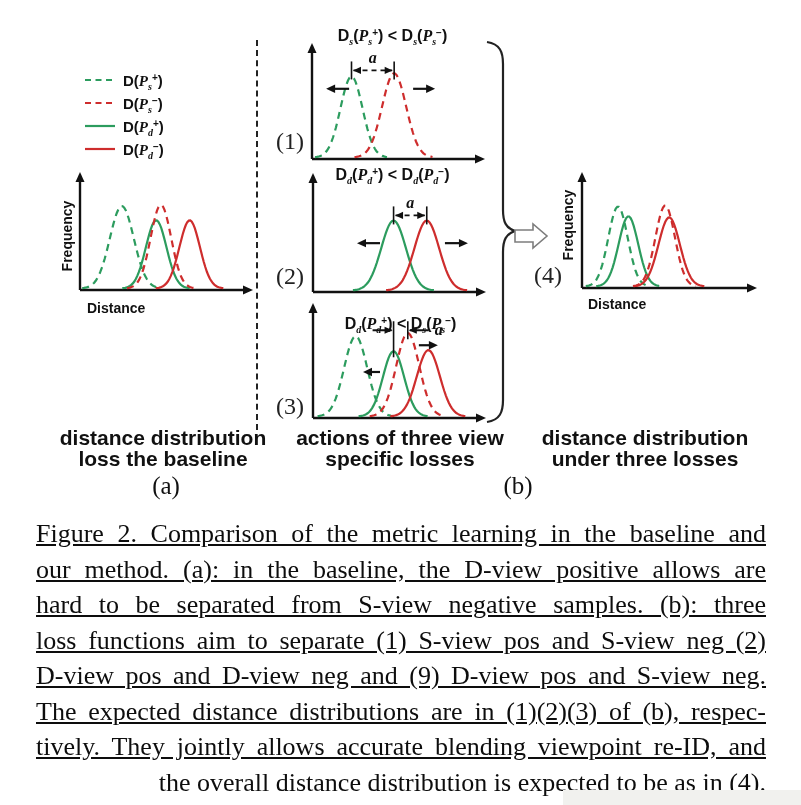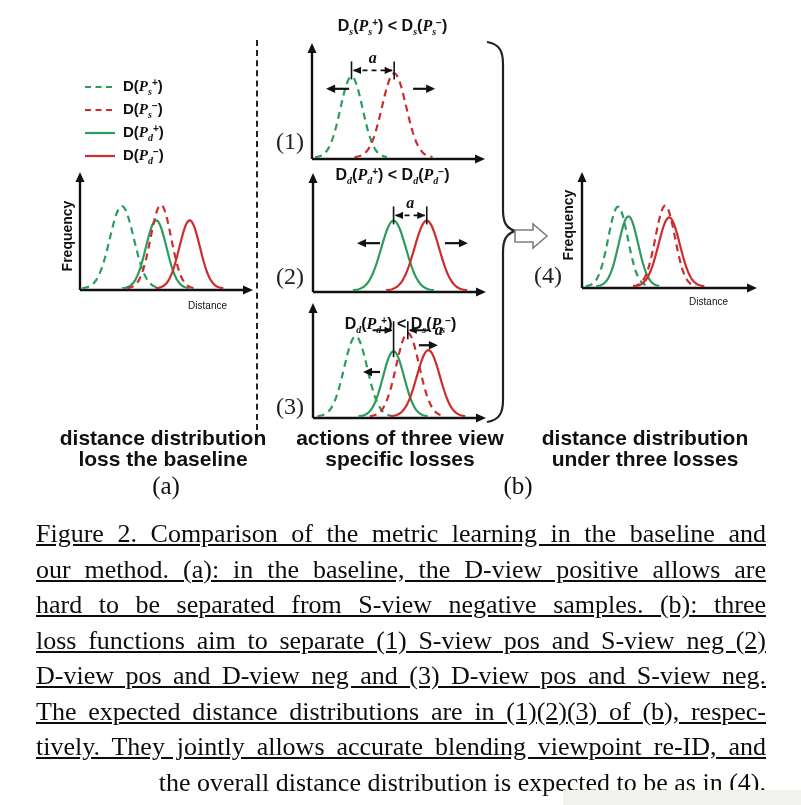--- a/index.html
+++ b/index.html
@@ -2,33 +2,33 @@
 <html><head>
 <meta charset="utf-8">
 <style>
   html,body{margin:0;padding:0;background:#ffffff;}
   .page{position:relative;width:801px;height:805px;background:#fff;overflow:hidden;
         font-family:"Liberation Sans",sans-serif;color:#111;}
   .abs{position:absolute;}
   svg{display:block;overflow:visible;}
   
   .legend{position:absolute;left:84px;top:72px;}
-  .legend-row{display:flex;align-items:flex-end;height:23px;}
+  .legend-row{display:flex;align-items:flex-start;height:23px;}
   .legend-row .lbl{margin-left:7px;font-weight:bold;font-size:15px;white-space:nowrap;}
   
   sub,sup{font-size:10px;line-height:0;}
   sub{vertical-align:-4px;}
   sup{vertical-align:5px;}
   .mi{font-family:"Liberation Serif",serif;font-style:italic;font-weight:bold;}
   
   .ptitle{position:absolute;width:185px;text-align:center;font-weight:bold;font-size:16px;white-space:nowrap;}
   
   .pnum{position:absolute;font-family:"Liberation Serif",serif;font-size:24px;color:#222;}
   
-  .xlabel{position:absolute;width:140px;text-align:right;font-weight:normal;font-size:10px;}
+  .xlabel{position:absolute;width:140px;text-align:left;font-weight:bold;font-size:14px;}
   .vlabel{position:absolute;width:110px;height:16px;text-align:center;font-weight:bold;font-size:14px;
           transform:rotate(-90deg);}
   
   .divider{position:absolute;left:256px;top:40px;height:390px;border-left:2px dashed #222;}
   
   .scap{position:absolute;width:210px;text-align:center;font-weight:bold;font-size:21px;line-height:21px;}
   .abcap{position:absolute;width:200px;text-align:center;font-family:"Liberation Serif",serif;font-size:25px;}
   
   .caption{position:absolute;left:36px;top:516px;width:730px;
            font-family:"Liberation Serif",serif;font-size:26px;line-height:35.5px;color:#0d0d0d;}
@@ -78,21 +78,21 @@
       <polygon points="198,130 188,125.5 188,134.5" fill="#111"></polygon>
       <line x1="25" y1="130" x2="25" y2="18" stroke="#111" stroke-width="2.4"></line>
       <polygon points="25,12 20.5,22 29.5,22" fill="#111"></polygon>
       <path d="M27.2 128.1 L28.7 128.0 L30.2 127.7 L31.7 127.4 L33.2 126.9 L34.7 126.2 L36.2 125.3 L37.7 124.1 L39.2 122.7 L40.7 120.8 L42.2 118.4 L43.7 115.6 L45.2 112.2 L46.7 108.2 L48.2 103.7 L49.7 98.7 L51.2 93.1 L52.7 87.2 L54.2 81.0 L55.7 74.8 L57.2 68.7 L58.7 62.9 L60.2 57.7 L61.7 53.2 L63.2 49.7 L64.7 47.3 L66.2 46.1 L67.7 46.2 L69.2 47.6 L70.7 50.2 L72.2 53.9 L73.7 58.5 L75.2 63.8 L76.7 69.7 L78.2 75.8 L79.7 82.1 L81.2 88.2 L82.7 94.1 L84.2 99.5 L85.7 104.5 L87.2 108.9 L88.7 112.8 L90.2 116.1 L91.7 118.8 L93.2 121.1 L94.7 122.9 L96.2 124.4 L97.7 125.5 L99.2 126.3 L100.7 127.0 L102.2 127.4 L103.7 127.8 L105.2 128.0 " fill="none" stroke="#2C9C5E" stroke-width="2.2" stroke-dasharray="7,5"></path>
       <path d="M67.3 128.2 L68.8 128.0 L70.3 127.8 L71.8 127.4 L73.3 126.8 L74.8 126.0 L76.3 124.9 L77.8 123.4 L79.3 121.5 L80.8 119.0 L82.3 115.9 L83.8 112.2 L85.3 107.9 L86.8 102.9 L88.3 97.5 L89.8 91.6 L91.3 85.6 L92.8 79.7 L94.3 74.0 L95.8 69.1 L97.3 65.0 L98.8 62.1 L100.3 60.6 L101.8 60.4 L103.3 61.7 L104.8 64.4 L106.3 68.2 L107.8 73.1 L109.3 78.6 L110.8 84.5 L112.3 90.5 L113.8 96.4 L115.3 102.0 L116.8 107.0 L118.3 111.5 L119.8 115.3 L121.3 118.5 L122.8 121.0 L124.3 123.1 L125.8 124.6 L127.3 125.8 L128.8 126.7 L130.3 127.3 L131.8 127.7 L133.3 128.0 L134.8 128.2 " fill="none" stroke="#2C9C5E" stroke-width="2.2"></path>
       <path d="M72.0 128.1 L73.5 127.9 L75.0 127.6 L76.5 127.1 L78.0 126.4 L79.5 125.4 L81.0 124.1 L82.5 122.3 L84.0 119.9 L85.5 116.9 L87.0 113.1 L88.5 108.6 L90.0 103.2 L91.5 97.2 L93.0 90.5 L94.5 83.3 L96.0 75.9 L97.5 68.6 L99.0 61.8 L100.5 55.7 L102.0 50.7 L103.5 47.1 L105.0 45.2 L106.5 45.0 L108.0 46.6 L109.5 49.9 L111.0 54.6 L112.5 60.5 L114.0 67.3 L115.5 74.5 L117.0 81.9 L118.5 89.2 L120.0 96.0 L121.5 102.2 L123.0 107.6 L124.5 112.3 L126.0 116.2 L127.5 119.4 L129.0 121.9 L130.5 123.8 L132.0 125.2 L133.5 126.2 L135.0 127.0 L136.5 127.5 L138.0 127.9 L139.5 128.1 " fill="none" stroke="#CE2D2D" stroke-width="2.2" stroke-dasharray="7,5"></path>
       <path d="M100.8 128.2 L102.3 128.0 L103.8 127.8 L105.3 127.4 L106.8 126.8 L108.3 126.0 L109.8 124.9 L111.3 123.4 L112.8 121.5 L114.3 119.0 L115.8 115.9 L117.3 112.2 L118.8 107.9 L120.3 102.9 L121.8 97.5 L123.3 91.6 L124.8 85.6 L126.3 79.7 L127.8 74.0 L129.3 69.1 L130.8 65.0 L132.3 62.1 L133.8 60.6 L135.3 60.4 L136.8 61.7 L138.3 64.4 L139.8 68.2 L141.3 73.1 L142.8 78.6 L144.3 84.5 L145.8 90.5 L147.3 96.4 L148.8 102.0 L150.3 107.0 L151.8 111.5 L153.3 115.3 L154.8 118.5 L156.3 121.0 L157.8 123.1 L159.3 124.6 L160.8 125.8 L162.3 126.7 L163.8 127.3 L165.3 127.7 L166.8 128.0 L168.3 128.2 " fill="none" stroke="#CE2D2D" stroke-width="2.2"></path>
     </svg>
   <div class="xlabel" style="left:87px;top:300px;">Distance</div>
 
-  <div class="ptitle" style="left:300px;top:17px;">D<sub class="mi">s</sub>(<span class="mi">P</span><sub class="mi">s</sub><sup>+</sup>) &lt; D<sub class="mi">s</sub>(<span class="mi">P</span><sub class="mi">s</sub><sup>−</sup>)</div>
+  <div class="ptitle" style="left:300px;top:27px;">D<sub class="mi">s</sub>(<span class="mi">P</span><sub class="mi">s</sub><sup>+</sup>) &lt; D<sub class="mi">s</sub>(<span class="mi">P</span><sub class="mi">s</sub><sup>−</sup>)</div>
   <svg class="abs" style="left:300px;top:30px;" width="195" height="140">
       <line x1="12" y1="129" x2="178" y2="129" stroke="#111" stroke-width="2.4"></line>
       <polygon points="185,129 175,124.5 175,133.5" fill="#111"></polygon>
       <line x1="12" y1="129" x2="12" y2="19" stroke="#111" stroke-width="2.4"></line>
       <polygon points="12,13 7.5,23 16.5,23" fill="#111"></polygon>
       <path d="M15.0 127.2 L16.5 127.0 L18.0 126.7 L19.5 126.3 L21.0 125.7 L22.5 124.9 L24.0 123.8 L25.5 122.4 L27.0 120.5 L28.5 118.2 L30.0 115.3 L31.5 111.7 L33.0 107.5 L34.5 102.6 L36.0 97.2 L37.5 91.1 L39.0 84.7 L40.5 78.1 L42.0 71.5 L43.5 65.1 L45.0 59.3 L46.5 54.4 L48.0 50.5 L49.5 47.8 L51.0 46.6 L52.5 46.8 L54.0 48.5 L55.5 51.6 L57.0 55.9 L58.5 61.2 L60.0 67.2 L61.5 73.7 L63.0 80.3 L64.5 86.9 L66.0 93.2 L67.5 99.1 L69.0 104.3 L70.5 109.0 L72.0 113.0 L73.5 116.3 L75.0 119.0 L76.5 121.2 L78.0 122.9 L79.5 124.2 L81.0 125.2 L82.5 125.9 L84.0 126.4 L85.5 126.8 L87.0 127.0 " fill="none" stroke="#2C9C5E" stroke-width="2.2" stroke-dasharray="7,5"></path>
       <path d="M54.5 127.1 L56.0 127.0 L57.5 126.7 L59.0 126.3 L60.5 125.8 L62.0 125.1 L63.5 124.2 L65.0 123.1 L66.5 121.5 L68.0 119.6 L69.5 117.2 L71.0 114.3 L72.5 110.9 L74.0 106.8 L75.5 102.2 L77.0 97.0 L78.5 91.4 L80.0 85.3 L81.5 79.0 L83.0 72.7 L84.5 66.4 L86.0 60.5 L87.5 55.2 L89.0 50.6 L90.5 47.0 L92.0 44.6 L93.5 43.4 L95.0 43.5 L96.5 44.9 L98.0 47.5 L99.5 51.3 L101.0 56.0 L102.5 61.4 L104.0 67.4 L105.5 73.7 L107.0 80.1 L108.5 86.3 L110.0 92.3 L111.5 97.9 L113.0 103.0 L114.5 107.5 L116.0 111.5 L117.5 114.8 L119.0 117.6 L120.5 119.9 L122.0 121.8 L123.5 123.3 L125.0 124.4 L126.5 125.3 L128.0 125.9 L129.5 126.4 L131.0 126.7 L132.5 127.0 " fill="none" stroke="#CE2D2D" stroke-width="2.2" stroke-dasharray="7,5"></path>
       <line x1="51.5" y1="31.440000000000012" x2="51.5" y2="49.44000000000001" stroke="#111" stroke-width="1.6"></line>
       <line x1="94.16" y1="31.440000000000012" x2="94.16" y2="49.44000000000001" stroke="#111" stroke-width="1.6"></line>
       <line x1="53.5" y1="40.44000000000001" x2="92.16" y2="40.44000000000001" stroke="#111" stroke-width="1.7" stroke-dasharray="5,4"></line>
@@ -186,20 +186,20 @@
     <div>under three losses</div>
   </div>
   <div class="abcap" style="left:66px;top:472px;">(a)</div>
   <div class="abcap" style="left:418px;top:472px;">(b)</div>
 
   <div class="caption">
       <div class="jline">Figure 2. Comparison of the metric learning in the baseline and</div>
       <div class="jline">our method. (a): in the baseline, the D-view positive allows are</div>
       <div class="jline">hard to be separated from S-view negative samples. (b): three</div>
       <div class="jline">loss functions aim to separate (1) S-view pos and S-view neg (2)</div>
-      <div class="jline">D-view pos and D-view neg and (3) D-view pos and S-view neg.</div>
+      <div class="jline">D-view pos and D-view neg and (9) D-view pos and S-view neg.</div>
       <div class="jline">The expected distance distributions are in (1)(2)(3) of (b), respec-</div>
       <div class="jline">tively. They jointly allows accurate blending viewpoint re-ID, and</div>
       <div class="lline">the overall distance distribution is expected to be as in (4).</div>
     </div>
 
   <div class="graybar"></div>
 </div>
 
 </body></html>

